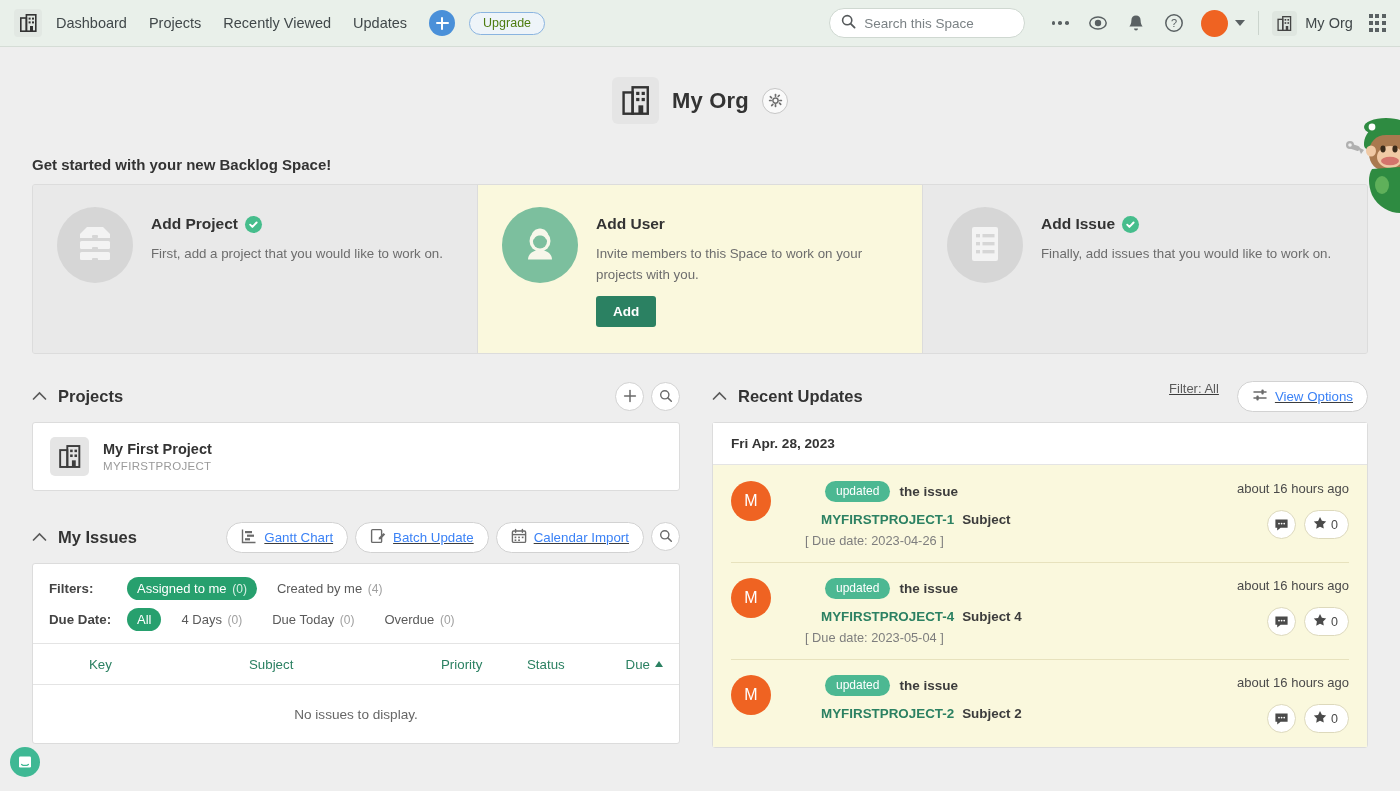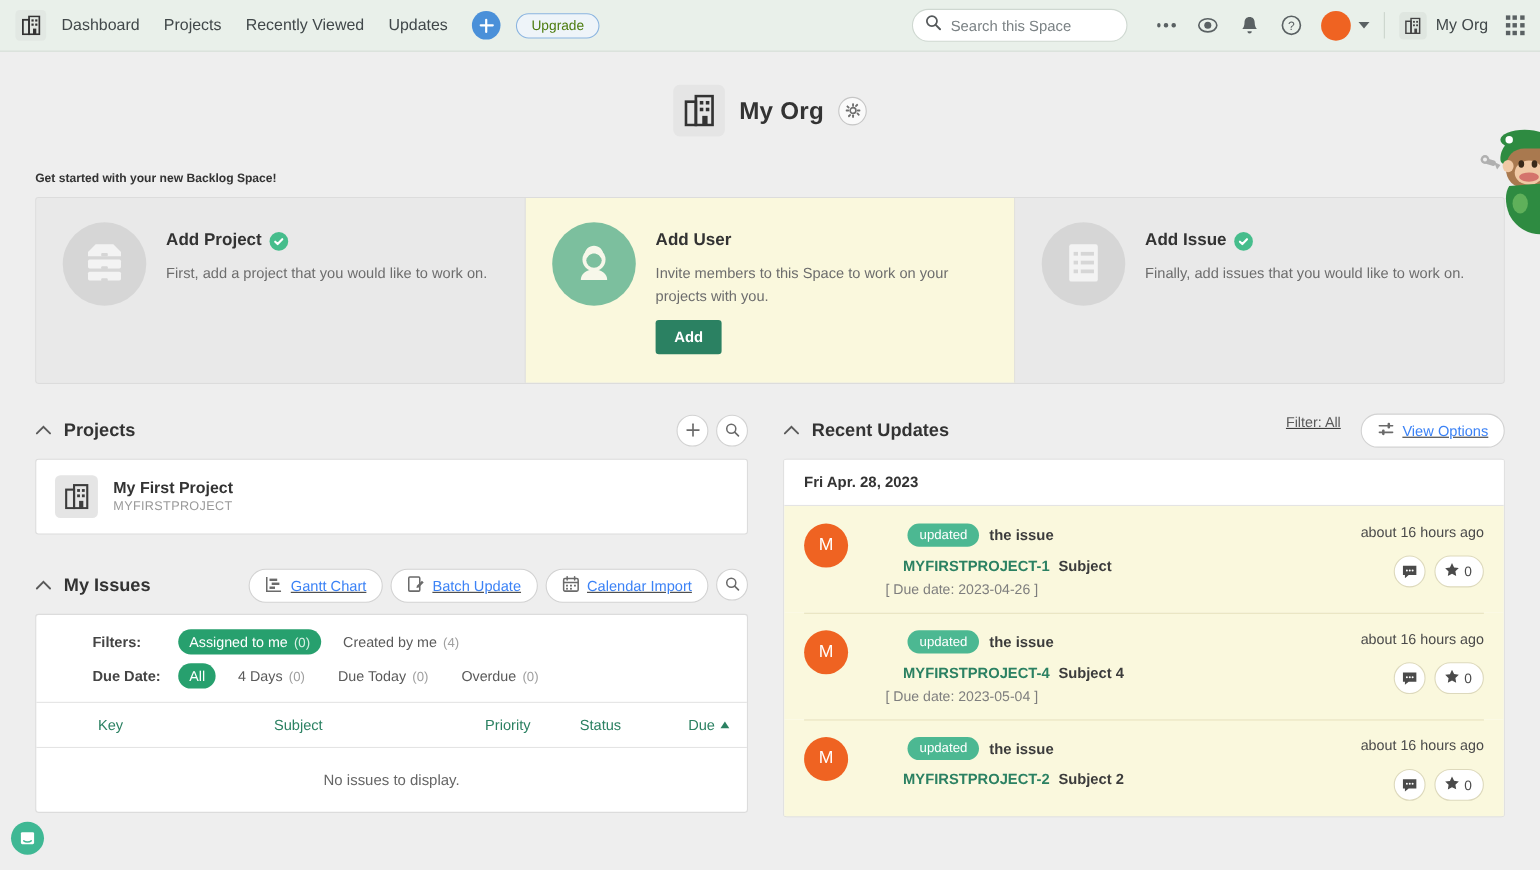--- a/index.html
+++ b/index.html
@@ -128,21 +128,21 @@
     width: 26px; height: 26px; border-radius: 50%;
     border: 1px solid #c6c6c6; background: #fafafa;
     display: flex; align-items: center; justify-content: center; cursor: pointer;
   }
 
   .mascot { position: absolute; right: 0; top: 62px; width: 62px; height: 110px; }
 
   .content { padding: 0 32px; }
 
   .getstarted-h {
-    font-size: 11px; font-weight: bold; color: #333;
+    font-size: 15px; font-weight: bold; color: #333;
     margin-top: 26px; margin-bottom: 11px;
   }
   .cards {
     display: flex;
     border: 1px solid #dcdcdc;
     border-radius: 3px;
     overflow: hidden;
     height: 170px;
     background: #e9e9e9;
   }
@@ -211,21 +211,21 @@
 
   .proj-row { display: flex; align-items: center; gap: 14px; padding: 14px 17px; cursor: pointer; }
   .proj-ico {
     width: 39px; height: 39px; background: #e5e5e5; border-radius: 5px;
     display: flex; align-items: center; justify-content: center; flex: 0 0 39px;
   }
   .proj-name { font-size: 14.5px; font-weight: bold; color: #333; margin-bottom: 3px; }
   .proj-key { font-size: 11.5px; color: #9a9a9a; letter-spacing: .3px; }
 
   .filters { padding: 13px 16px 12px; border-bottom: 1px solid #e4e4e4; }
-  .frow { display: flex; align-items: center; gap: 10px; margin-bottom: 8px; margin-left: 35px; }
+  .frow { display: flex; align-items: center; gap: 10px; margin-bottom: 8px; }
   .frow:last-child { margin-bottom: 0; }
   .flabel { font-size: 13.3px; font-weight: bold; color: #444; width: 68px; }
   .fpill {
     font-size: 13px; color: #5a5a5a; cursor: pointer;
     padding: 4px 10px; border-radius: 12px;
   }
   .fpill.on { background: #27a06e; color: #fff; font-weight: normal; }
   .fpill .cnt { color: #a0a0a0; font-size: 12px; margin-left: 2px; }
   .fpill.on .cnt { color: #d8f0e5; }
 

